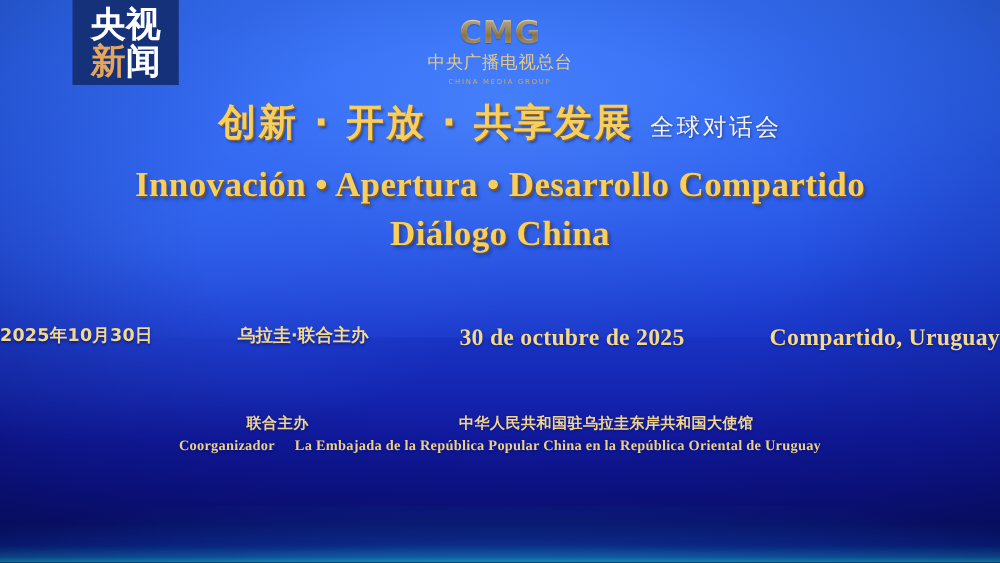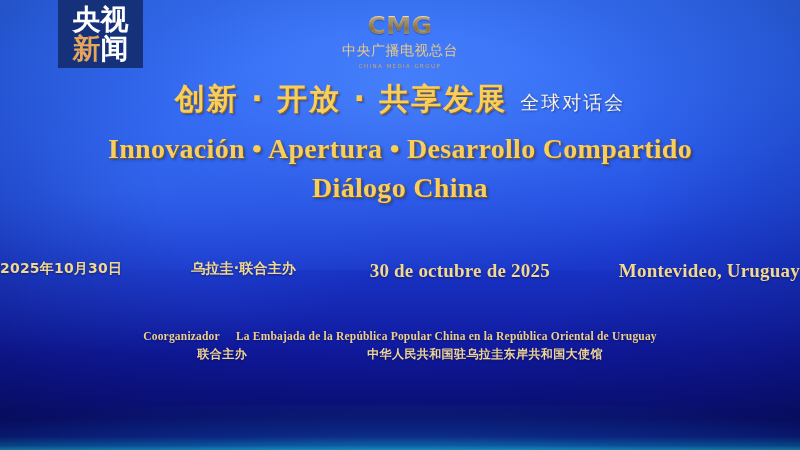--- a/index.html
+++ b/index.html
@@ -324,29 +324,29 @@
     <div class="headline-es-line">Diálogo China</div>
   </div>
 
   <div class="meta-row">
     <span class="meta-item cn">2025年10月30日</span>
     <span class="meta-gap-1"></span>
     <span class="meta-item cn">乌拉圭·联合主办</span>
     <span class="meta-gap-2"></span>
     <span class="meta-item">30 de octubre de 2025</span>
     <span class="meta-gap-3"></span>
-    <span class="meta-item">Montevideo, Uruguay</span>
+    <span class="meta-item">Compartido, Uruguay</span>
   </div>
 
   <div class="coorg">
+    <div class="coorg-row">
+      <span class="coorg-label-cn">联合主办</span>
+      <span class="coorg-gap-cn"></span>
+      <span class="coorg-value-cn">中华人民共和国驻乌拉圭东岸共和国大使馆</span>
+    </div>
     <div class="coorg-row">
       <span class="coorg-label-es">Coorganizador</span>
       <span class="coorg-gap-es"></span>
       <span class="coorg-value-es">La Embajada de la República Popular China en la República Oriental de Uruguay</span>
     </div>
-    <div class="coorg-row">
-      <span class="coorg-label-cn">联合主办</span>
-      <span class="coorg-gap-cn"></span>
-      <span class="coorg-value-cn">中华人民共和国驻乌拉圭东岸共和国大使馆</span>
-    </div>
   </div>
 
 </div>
 
 </body></html>

